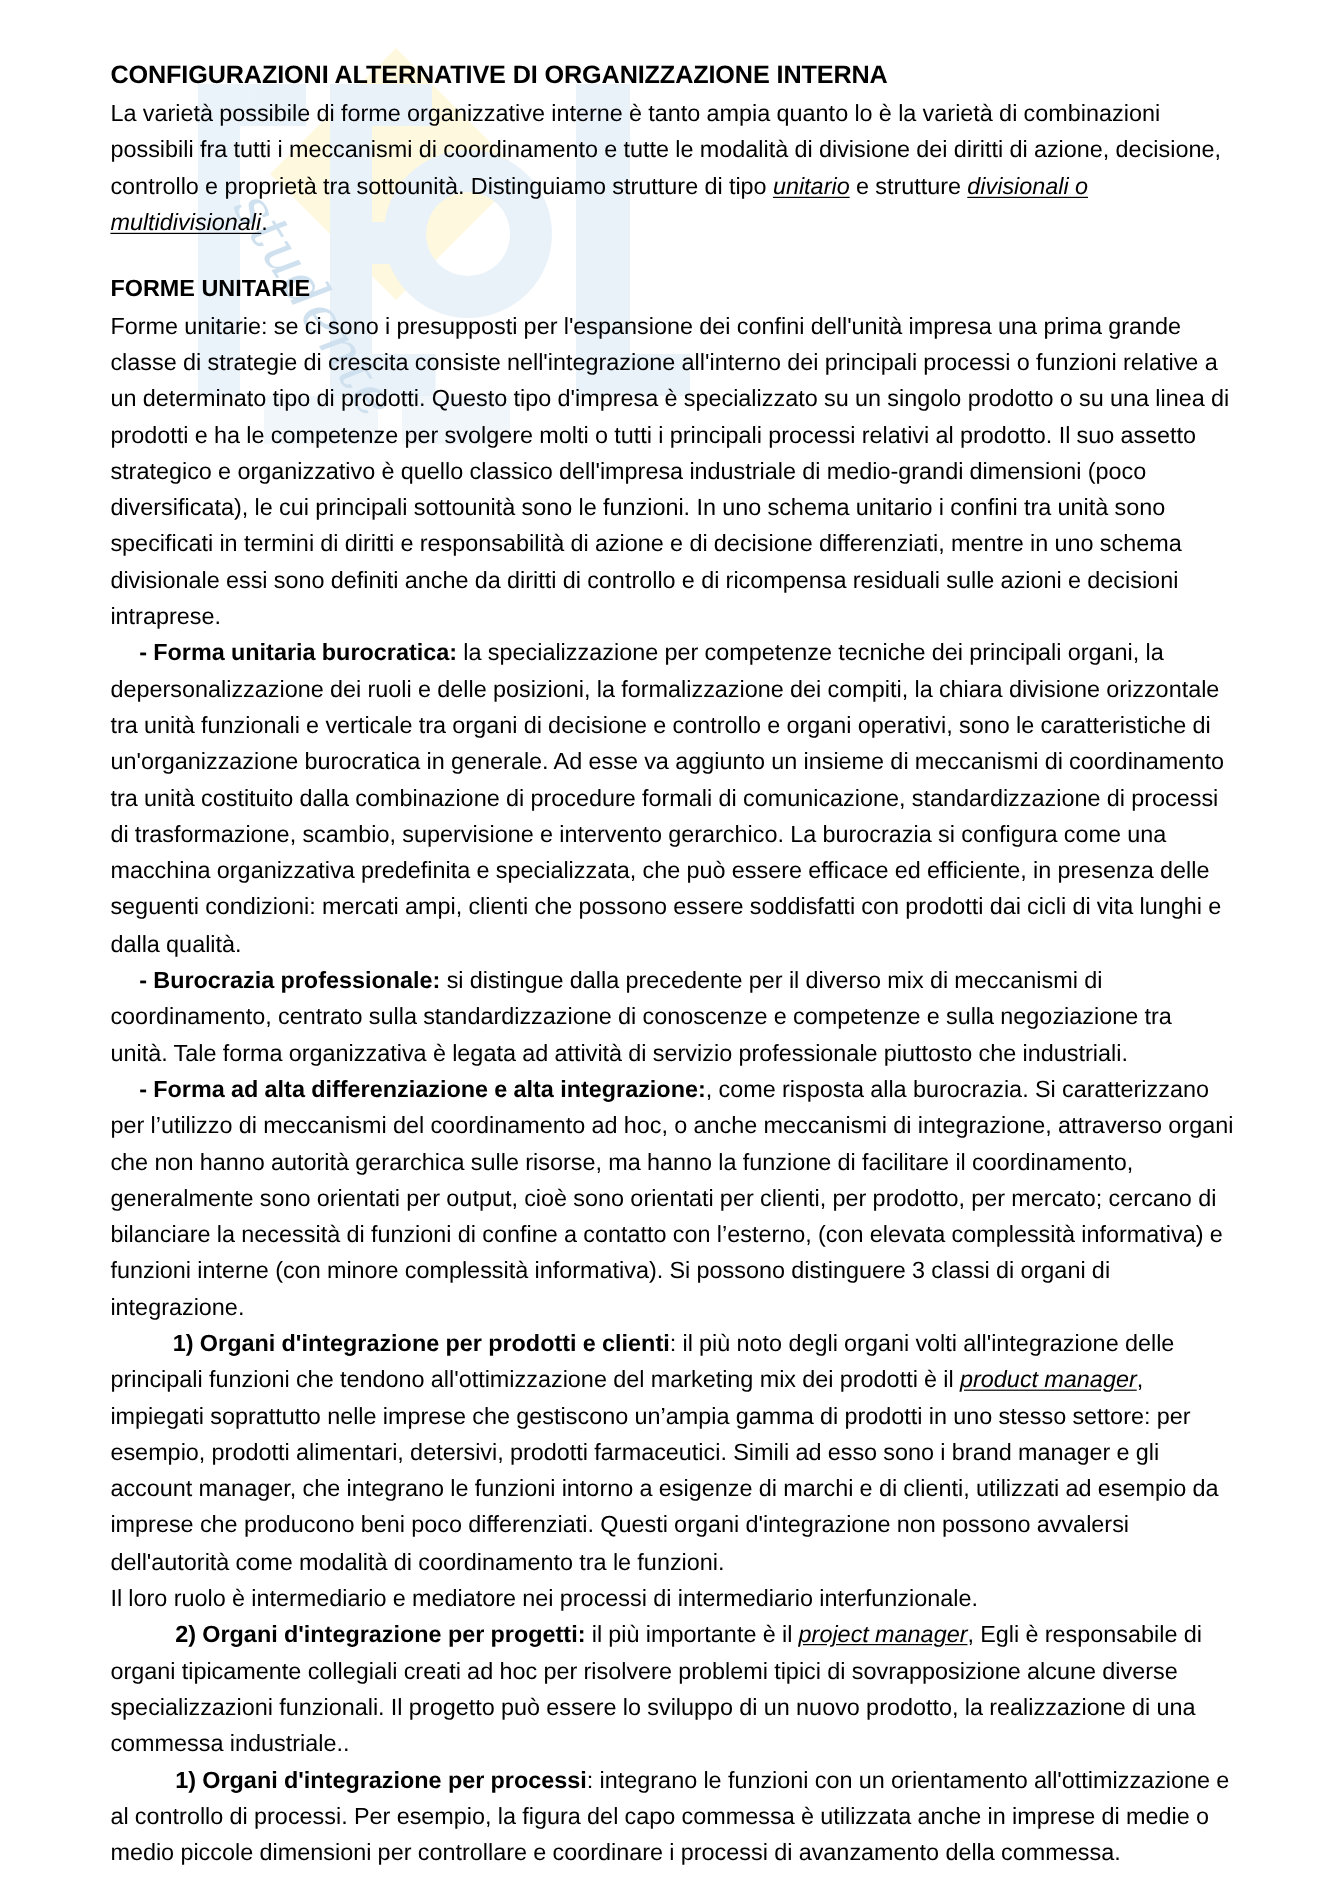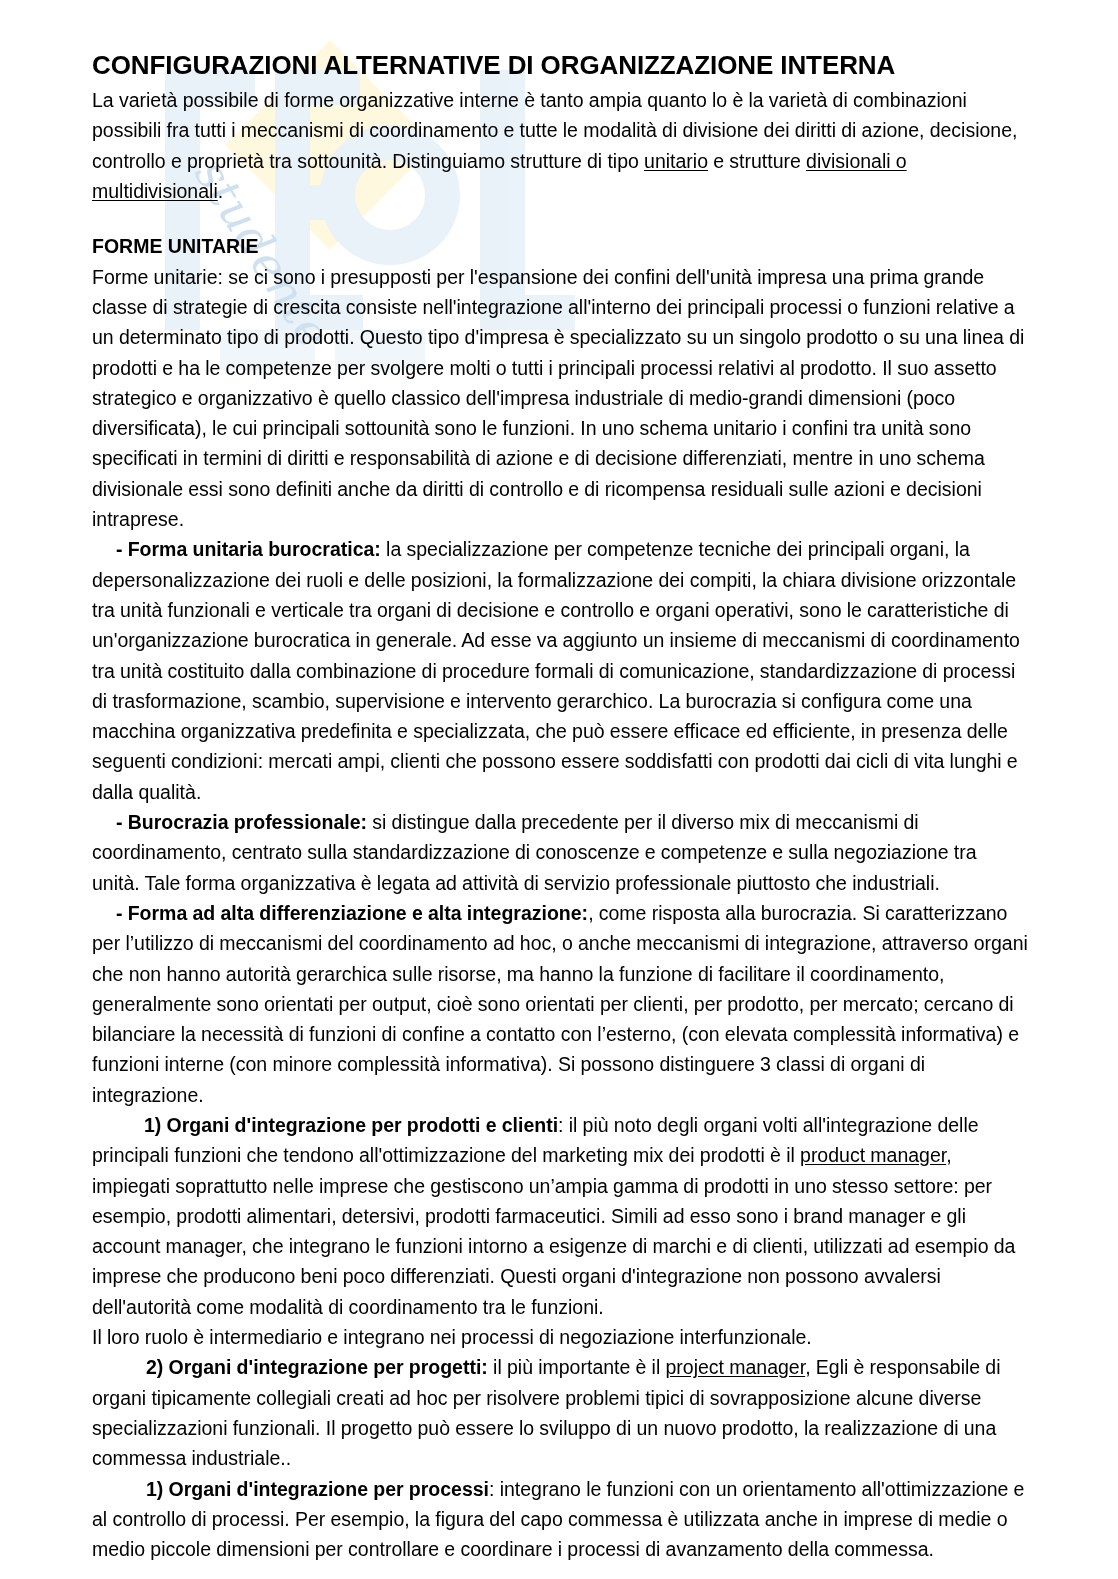--- a/index.html
+++ b/index.html
@@ -49,21 +49,21 @@
   
   .content {
     position: absolute;
     left: 92px;
     top: 52px;
     width: 936px;
     z-index: 2;
   }
 
   .h-title {
-    font-size: 26px;
+    font-size: 21px;
     font-weight: bold;
     line-height: 1.0;
     margin: 0 0 7px 0;
     letter-spacing: -0.1px;
   }
   .h-sub {
     font-size: 19.5px;
     font-weight: bold;
     line-height: 1.0;
     margin: 0 0 5px 0;
@@ -78,21 +78,21 @@
   .gap {
     height: 31px;
   }
   .indent-1 {
     text-indent: 28px;
   }
   .indent-2 {
     text-indent: 30px;
   }
   b { font-weight: bold; margin-left: 24px; }
-  u { text-decoration: underline; text-underline-offset: 2px; }
+  u { text-decoration: underline; text-underline-offset: 2px; font-style: italic; }
 </style>
 </head>
 <body>
 
 <div class="page">
 
   <div class="watermark">
     <svg viewBox="0 0 480 400" xmlns="http://www.w3.org/2000/svg">
       <g opacity="0.55">
 
@@ -118,18 +118,18 @@
     <div class="gap"></div>
 
     <h2 class="h-sub">FORME UNITARIE</h2>
     <p class="body"><span>Forme unitarie: se ci sono i presupposti per l'espansione dei confini dell'unità impresa una prima grande classe di strategie di crescita consiste nell'integrazione all'interno dei principali processi o funzioni relative a un determinato tipo di prodotti. Questo tipo d'impresa è specializzato su un singolo prodotto o su una linea di prodotti e ha le competenze per svolgere molti o tutti i principali processi relativi al prodotto. Il suo assetto strategico e organizzativo è quello classico dell'impresa industriale di medio-grandi dimensioni (poco diversificata), le cui principali sottounità sono le funzioni. In uno schema unitario i confini tra unità sono specificati in termini di diritti e responsabilità di azione e di decisione differenziati, mentre in uno schema divisionale essi sono definiti anche da diritti di controllo e di ricompensa residuali sulle azioni e decisioni intraprese.</span></p>
 
     <p class="body"><b>- Forma unitaria burocratica:</b><span> la specializzazione per competenze tecniche dei principali organi, la depersonalizzazione dei ruoli e delle posizioni, la formalizzazione dei compiti, la chiara divisione orizzontale tra unità funzionali e verticale tra organi di decisione e controllo e organi operativi, sono le caratteristiche di un'organizzazione burocratica in generale. Ad esse va aggiunto un insieme di meccanismi di coordinamento tra unità costituito dalla combinazione di procedure formali di comunicazione, standardizzazione di processi di trasformazione, scambio, supervisione e intervento gerarchico. La burocrazia si configura  come una macchina organizzativa predefinita e specializzata, che può essere efficace ed efficiente, in presenza delle seguenti condizioni: mercati ampi, clienti che possono essere soddisfatti con prodotti dai cicli di vita lunghi e dalla qualità.</span></p>
     <p class="body"><b>- Burocrazia professionale:</b><span> si distingue dalla precedente per il diverso mix di meccanismi di coordinamento, centrato sulla standardizzazione di conoscenze e competenze e sulla negoziazione tra unità. Tale forma organizzativa è legata ad attività di servizio professionale piuttosto che industriali.</span></p>
     <p class="body"><b>- Forma ad alta differenziazione e alta integrazione:</b><span>, come risposta alla burocrazia. Si caratterizzano per l’utilizzo di meccanismi del coordinamento ad hoc, o anche meccanismi di integrazione, attraverso organi che non hanno autorità gerarchica sulle risorse, ma hanno la funzione di facilitare il coordinamento, generalmente sono orientati per output, cioè sono orientati per clienti, per prodotto, per mercato; cercano di bilanciare la necessità di funzioni di confine a contatto con l’esterno, (con elevata complessità informativa) e funzioni interne (con minore complessità informativa). Si possono distinguere 3 classi di organi di integrazione.</span></p>
 
     <p class="body indent-1"><b>1)  Organi d'integrazione per prodotti e clienti</b><span>: il più noto degli organi volti all'integrazione delle principali funzioni che tendono all'ottimizzazione del marketing mix dei prodotti è il </span><u>product manager</u><span>, impiegati soprattutto nelle imprese che gestiscono un’ampia gamma di prodotti in uno stesso settore: per esempio, prodotti alimentari, detersivi, prodotti farmaceutici. Simili ad esso sono i brand manager e gli account manager, che integrano le funzioni intorno a esigenze di marchi e di clienti, utilizzati ad esempio da imprese che producono beni poco differenziati. Questi organi d'integrazione non possono avvalersi dell'autorità come modalità di coordinamento tra le funzioni.</span></p>
-    <p class="body">Il loro ruolo è intermediario e integrano nei processi di negoziazione interfunzionale.</p>
+    <p class="body">Il loro ruolo è intermediario e mediatore nei processi di intermediario interfunzionale.</p>
     <p class="body indent-2"><b>2) Organi d'integrazione per progetti:</b><span> il più importante è il </span><u>project manager</u><span>, Egli è responsabile di organi tipicamente collegiali creati ad hoc per risolvere problemi tipici di sovrapposizione alcune diverse specializzazioni funzionali. Il progetto può essere lo sviluppo di un nuovo prodotto, la realizzazione di una commessa industriale..</span></p>
     <p class="body indent-2"><b>1) Organi d'integrazione per processi</b><span>: integrano le funzioni con un orientamento all'ottimizzazione e al controllo di processi. Per esempio, la figura del capo commessa è utilizzata anche in imprese di medie o medio piccole dimensioni per controllare e coordinare i processi di avanzamento della commessa.</span></p>
 
   </div>
 </div>
 
 </body></html>

